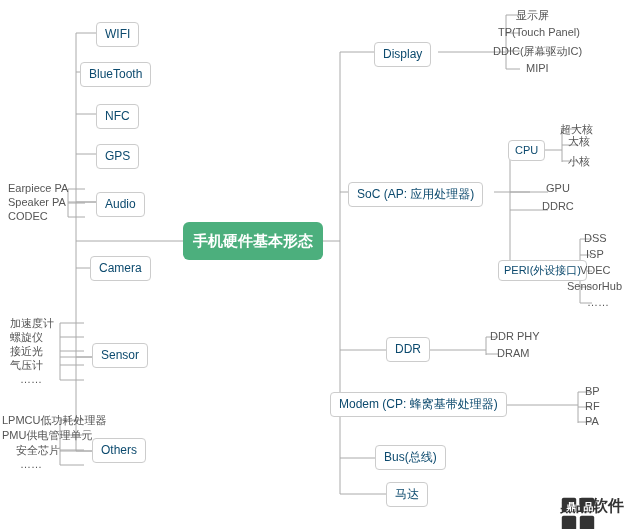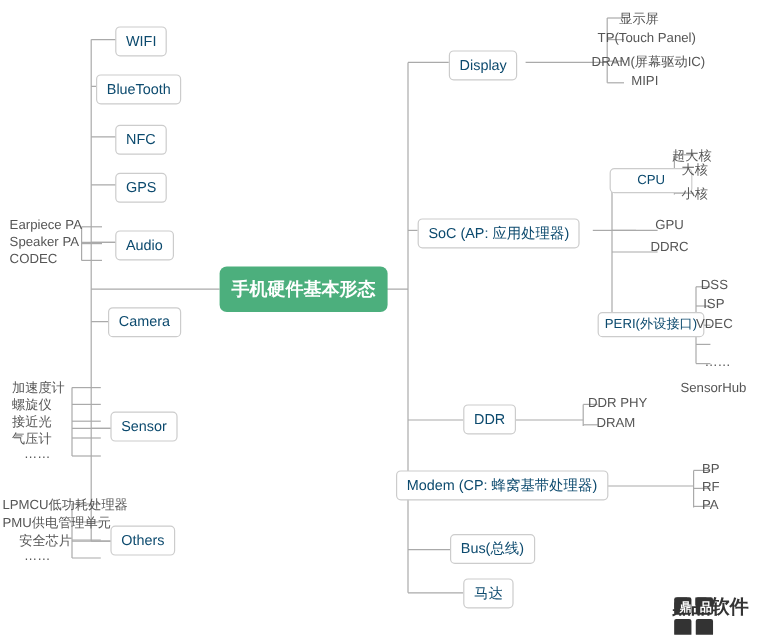--- a/index.html
+++ b/index.html
@@ -229,27 +229,27 @@
     <span>马达</span>
   </div>
 
   <div style="position:absolute; left:516px; top:8px; font-size:11px; color:#555;">
     <span>显示屏</span>
   </div>
   <div style="position:absolute; left:498px; top:26px; font-size:11px; color:#555;">
     <span>TP(Touch Panel)</span>
   </div>
   <div style="position:absolute; left:493px; top:44px; font-size:11px; color:#555;">
-    <span>DRAM(屏幕驱动IC)</span>
+    <span>DDIC(屏幕驱动IC)</span>
   </div>
   <div style="position:absolute; left:526px; top:62px; font-size:11px; color:#555;">
     <span>MIPI</span>
   </div>
 
-  <div class="node-label" style="left:508px; top:140px; font-size:11px; padding:2px 22px;">
+  <div class="node-label" style="left:508px; top:140px; font-size:11px; padding:2px 6px;">
     <span>CPU</span>
   </div>
   <div class="node-label" style="left:498px; top:260px; font-size:11px; padding:2px 5px;">
     <span>PERI(外设接口)</span>
   </div>
 
   <div style="position:absolute; left:560px; top:122px; font-size:11px; color:#555;">
     <span>超大核</span>
   </div>
   <div style="position:absolute; left:568px; top:134px; font-size:11px; color:#555;">
@@ -266,21 +266,21 @@
   </div>
   <div style="position:absolute; left:584px; top:232px; font-size:11px; color:#555;">
     <span>DSS</span>
   </div>
   <div style="position:absolute; left:586px; top:248px; font-size:11px; color:#555;">
     <span>ISP</span>
   </div>
   <div style="position:absolute; left:580px; top:264px; font-size:11px; color:#555;">
     <span>VDEC</span>
   </div>
-  <div style="position:absolute; left:567px; top:280px; font-size:11px; color:#555;margin-top:38px;">
+  <div style="position:absolute; left:567px; top:280px; font-size:11px; color:#555;">
     <span>SensorHub</span>
   </div>
   <div style="position:absolute; left:587px; top:296px; font-size:11px; color:#555;">
     <span>……</span>
   </div>
 
   <div style="position:absolute; left:490px; top:330px; font-size:11px; color:#555;">
     <span>DDR PHY</span>
   </div>
   <div style="position:absolute; left:497px; top:347px; font-size:11px; color:#555;">

